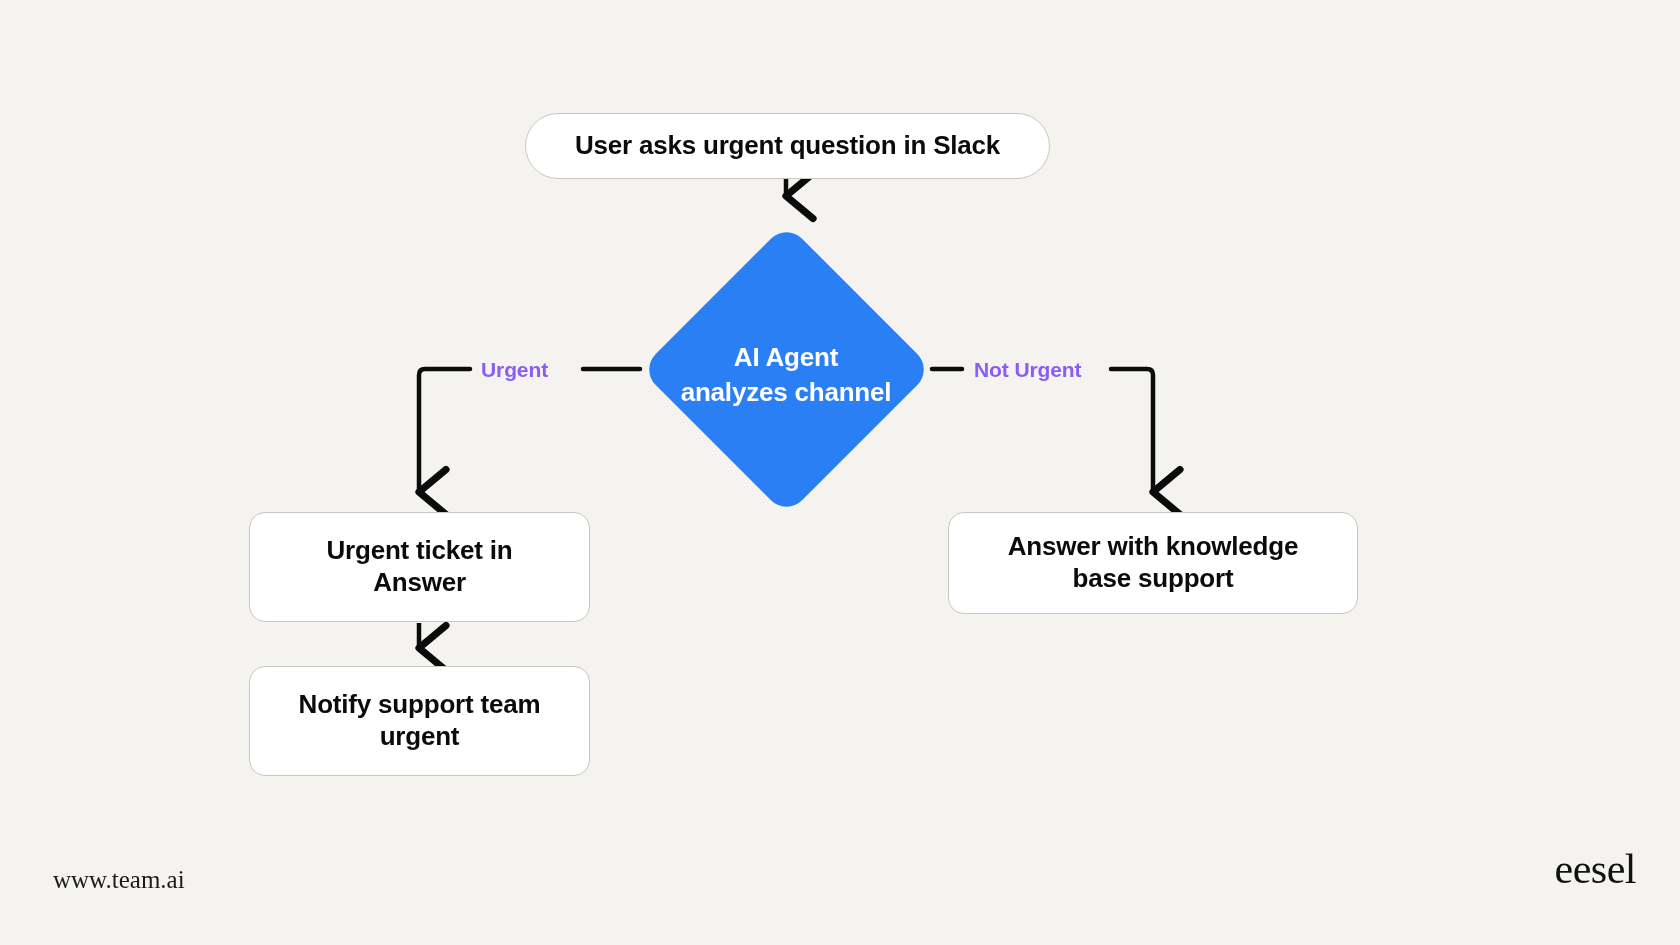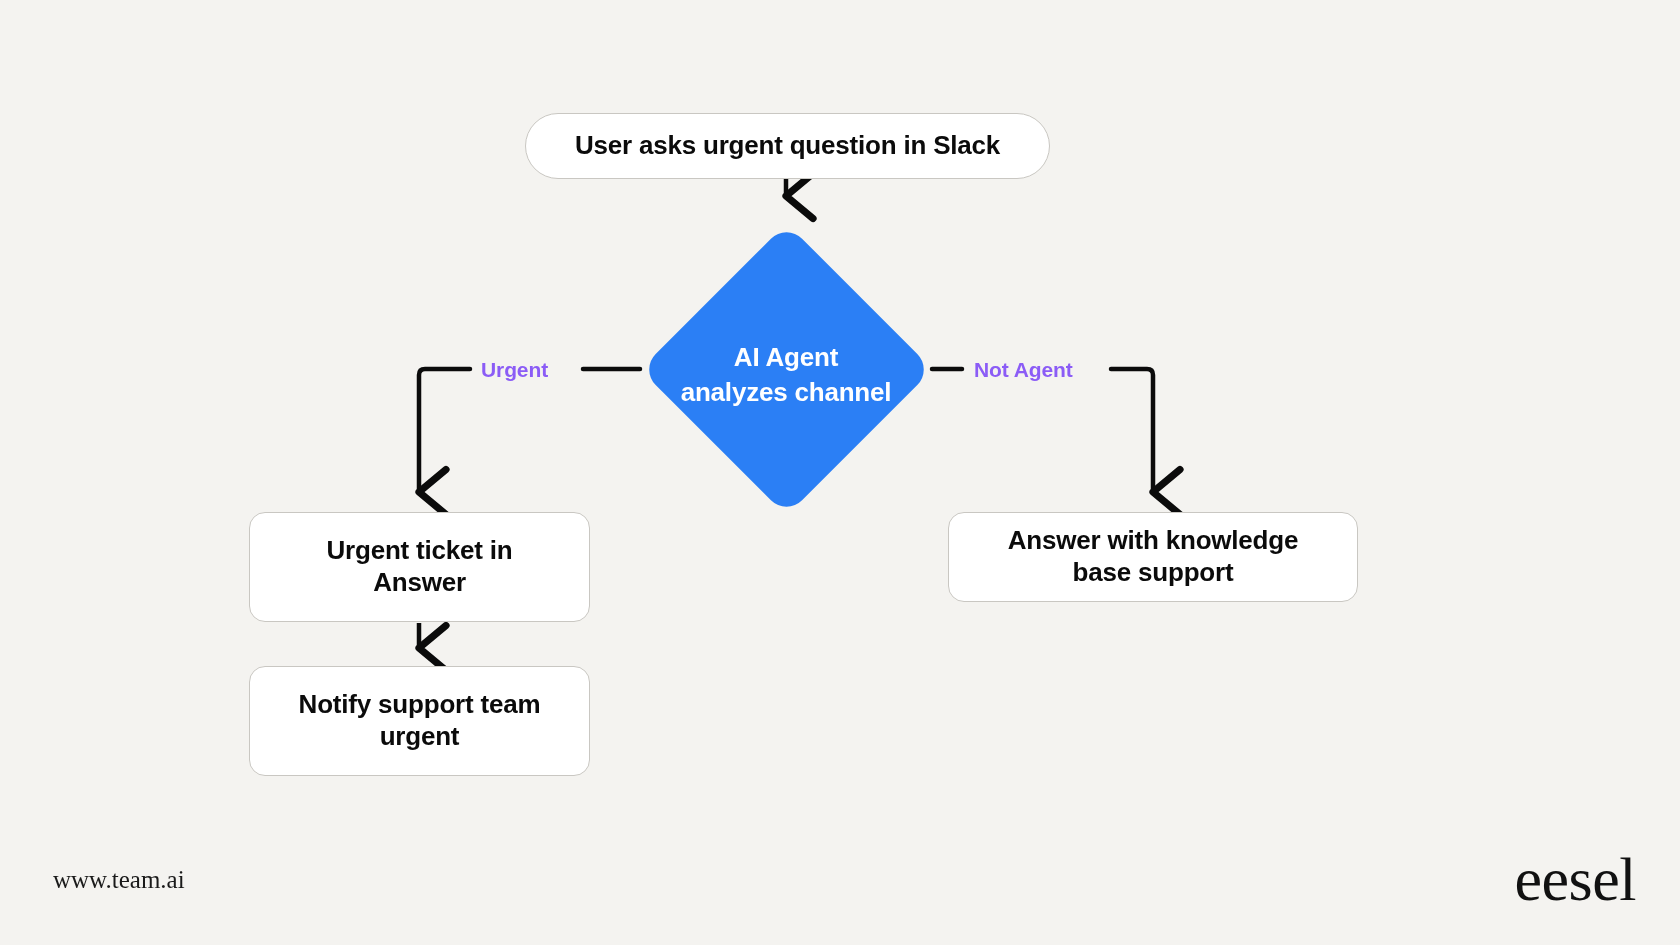--- a/index.html
+++ b/index.html
@@ -78,21 +78,21 @@
     top: 666px;
     width: 341px;
     height: 110px;
     font-size: 26px;
   }
 
   #node-answer {
     left: 948px;
     top: 512px;
     width: 410px;
-    height: 90px;
+    height: 102px;
     font-size: 26px;
   }
 
   
   #node-decision {
     left: 640px;
     top: 223px;
     width: 292px;
     height: 292px;
   }
@@ -145,21 +145,21 @@
     top: 866px;
     font-family: "Liberation Serif", serif;
     font-size: 25px;
     color: #1a1a1a;
   }
   #footer-logo {
     position: absolute;
     right: 44px;
     top: 848px;
     font-family: "Liberation Serif", serif;
-    font-size: 62px;
+    font-size: 42px;
     line-height: 1;
     color: #111111;
     letter-spacing: -0.5px;
   }
 </style>
 </head>
 <body>
 
 <div id="canvas">
 
@@ -196,21 +196,21 @@
   <div class="node" id="node-decision">
     <div class="diamond-shape"></div>
     <div class="diamond-label">
       <div>AI Agent</div>
       <div>analyzes channel</div>
     </div>
   </div>
 
   <div class="edge-label" id="label-urgent">Urgent</div>
 
-  <div class="edge-label" id="label-not-urgent">Not Agent</div>
+  <div class="edge-label" id="label-not-urgent">Not Urgent</div>
 
   <div class="node node-box" id="node-ticket">
     <div>
       <div>Urgent ticket in</div>
       <div>Answer</div>
     </div>
   </div>
 
   <div class="node node-box" id="node-notify">
     <div>

